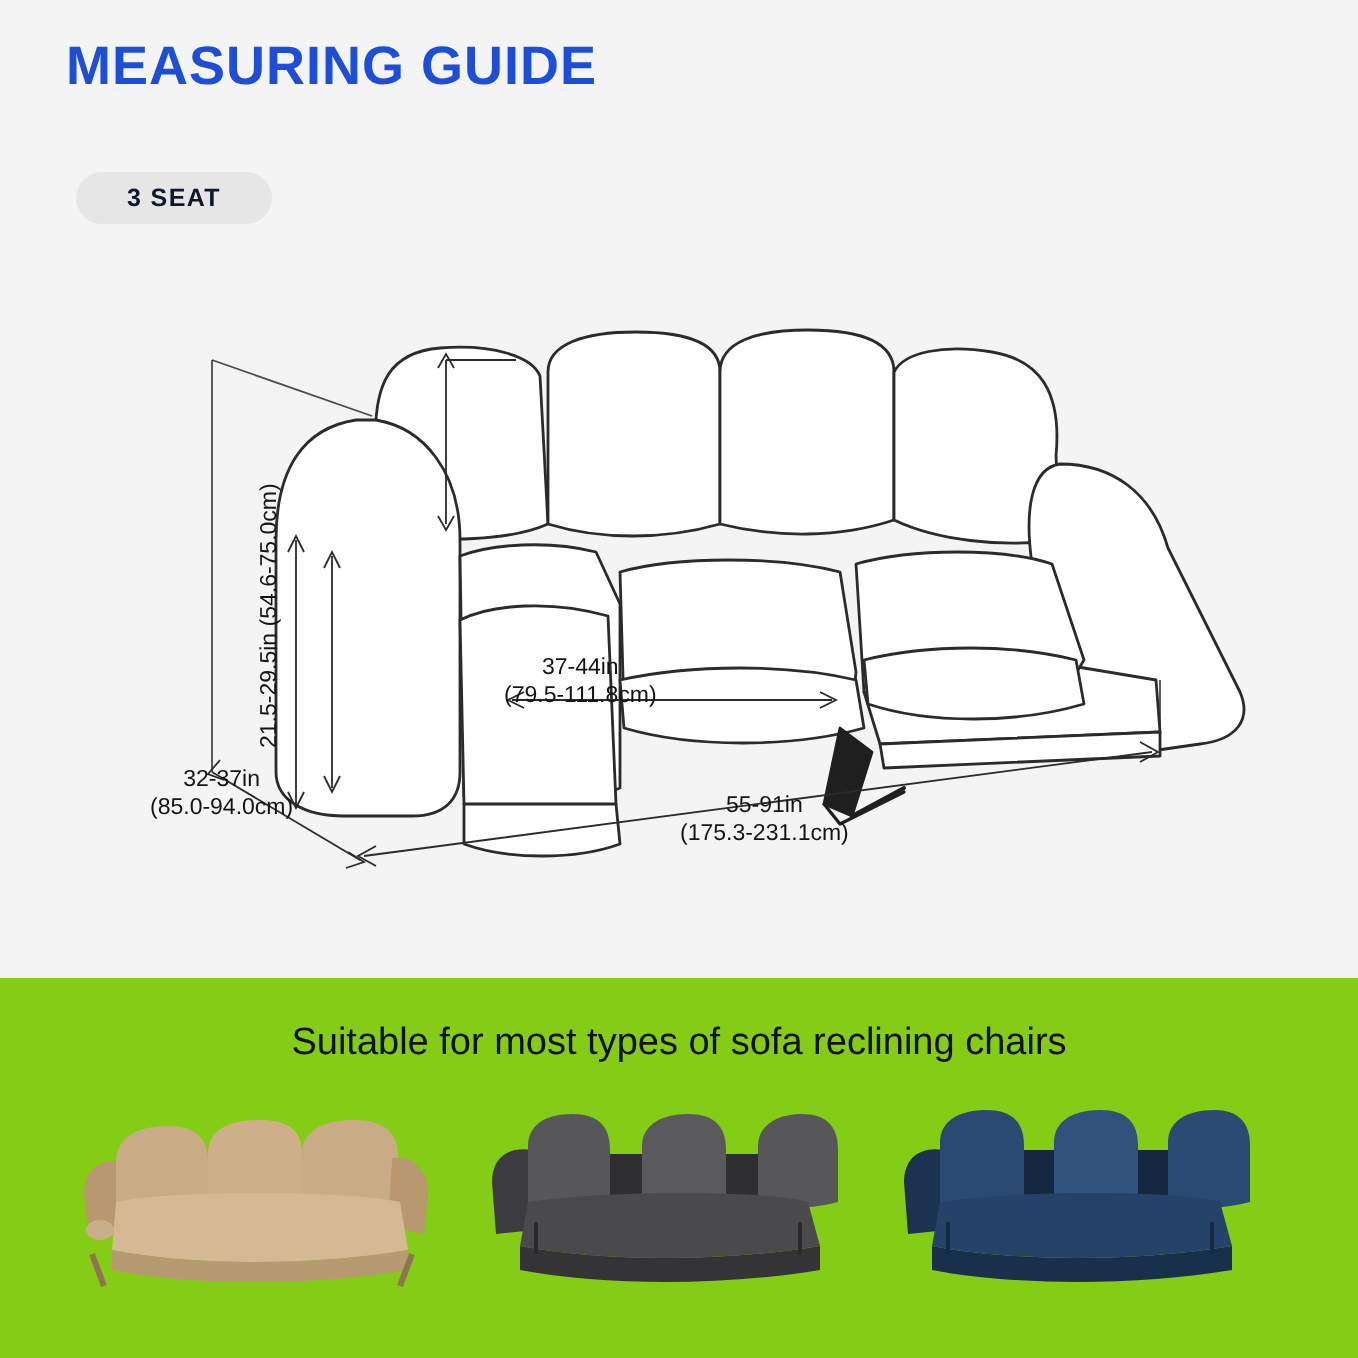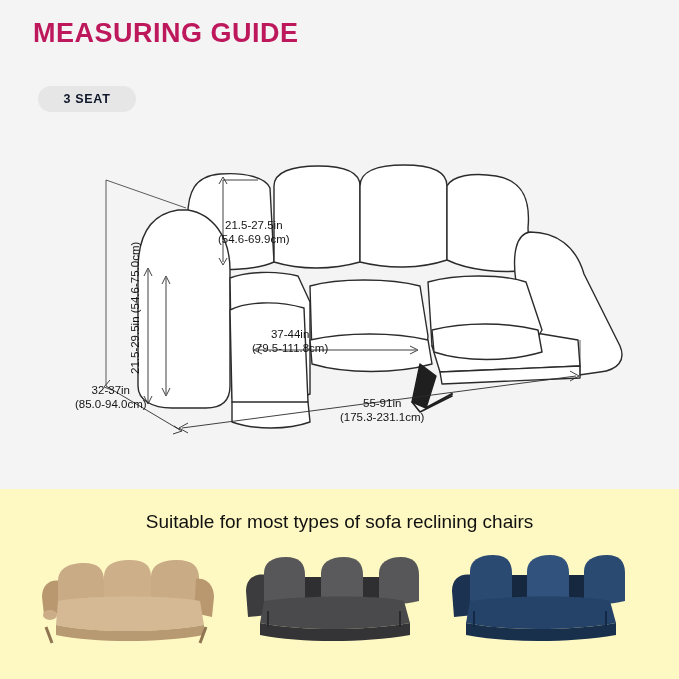--- a/index.html
+++ b/index.html
@@ -28,21 +28,21 @@
     width: 679px;
     height: 481px;
     background: #f4f4f4;
   }
   #guide-title {
     position: absolute;
     left: 33px; top: 18px;
     font-size: 27px;
     font-weight: bold;
     letter-spacing: 0.5px;
-    color: #be185d;
+    color: #1d4ed8;
   }
   #seat-badge {
     position: absolute;
     left: 38px; top: 86px;
     width: 98px; height: 26px;
     border-radius: 13px;
     background: #e6e6e6;
     display: flex;
     align-items: center;
     justify-content: center;
@@ -78,21 +78,21 @@
   #dim-width       { left: 340px; top: 396px; }
   #dim-depth       { left: 75px;  top: 383px; }
   #dim-height      { left: 128px; top: 278px; height: 96px; }
 
   
   #suitable-panel {
     position: absolute;
     left: 0; top: 489px;
     width: 679px;
     height: 190px;
-    background: #fef9c3;
+    background: #84cc16;
     text-decoration: underline;
   }
   #suitable-title {
     position: absolute;
     top: 22px;
     width: 679px;
     text-align: center;
     font-size: 19px;
     color: #111111;
   }
@@ -180,24 +180,20 @@
         <path d="M46,236 L120,280"></path>
         <path d="M50,230 L44,237 L52,240"></path>
         <path d="M114,276 L122,281 L113,284"></path>
 
         <path d="M46,30 L46,236" stroke-dasharray="0" opacity="0.85"></path>
         <path d="M46,30 L126,58" opacity="0.85"></path>
         <path d="M520,226 L520,190" opacity="0.85"></path>
       </g>
     </svg>
 
-    <div class="dim" id="dim-back">
-      <div>21.5-27.5in</div>
-      <div>(54.6-69.9cm)</div>
-    </div>
 
     <div class="dim" id="dim-seat">
       <div>37-44in</div>
       <div>(79.5-111.8cm)</div>
     </div>
 
     <div class="dim" id="dim-width">
       <div>55-91in</div>
       <div>(175.3-231.1cm)</div>
     </div>

